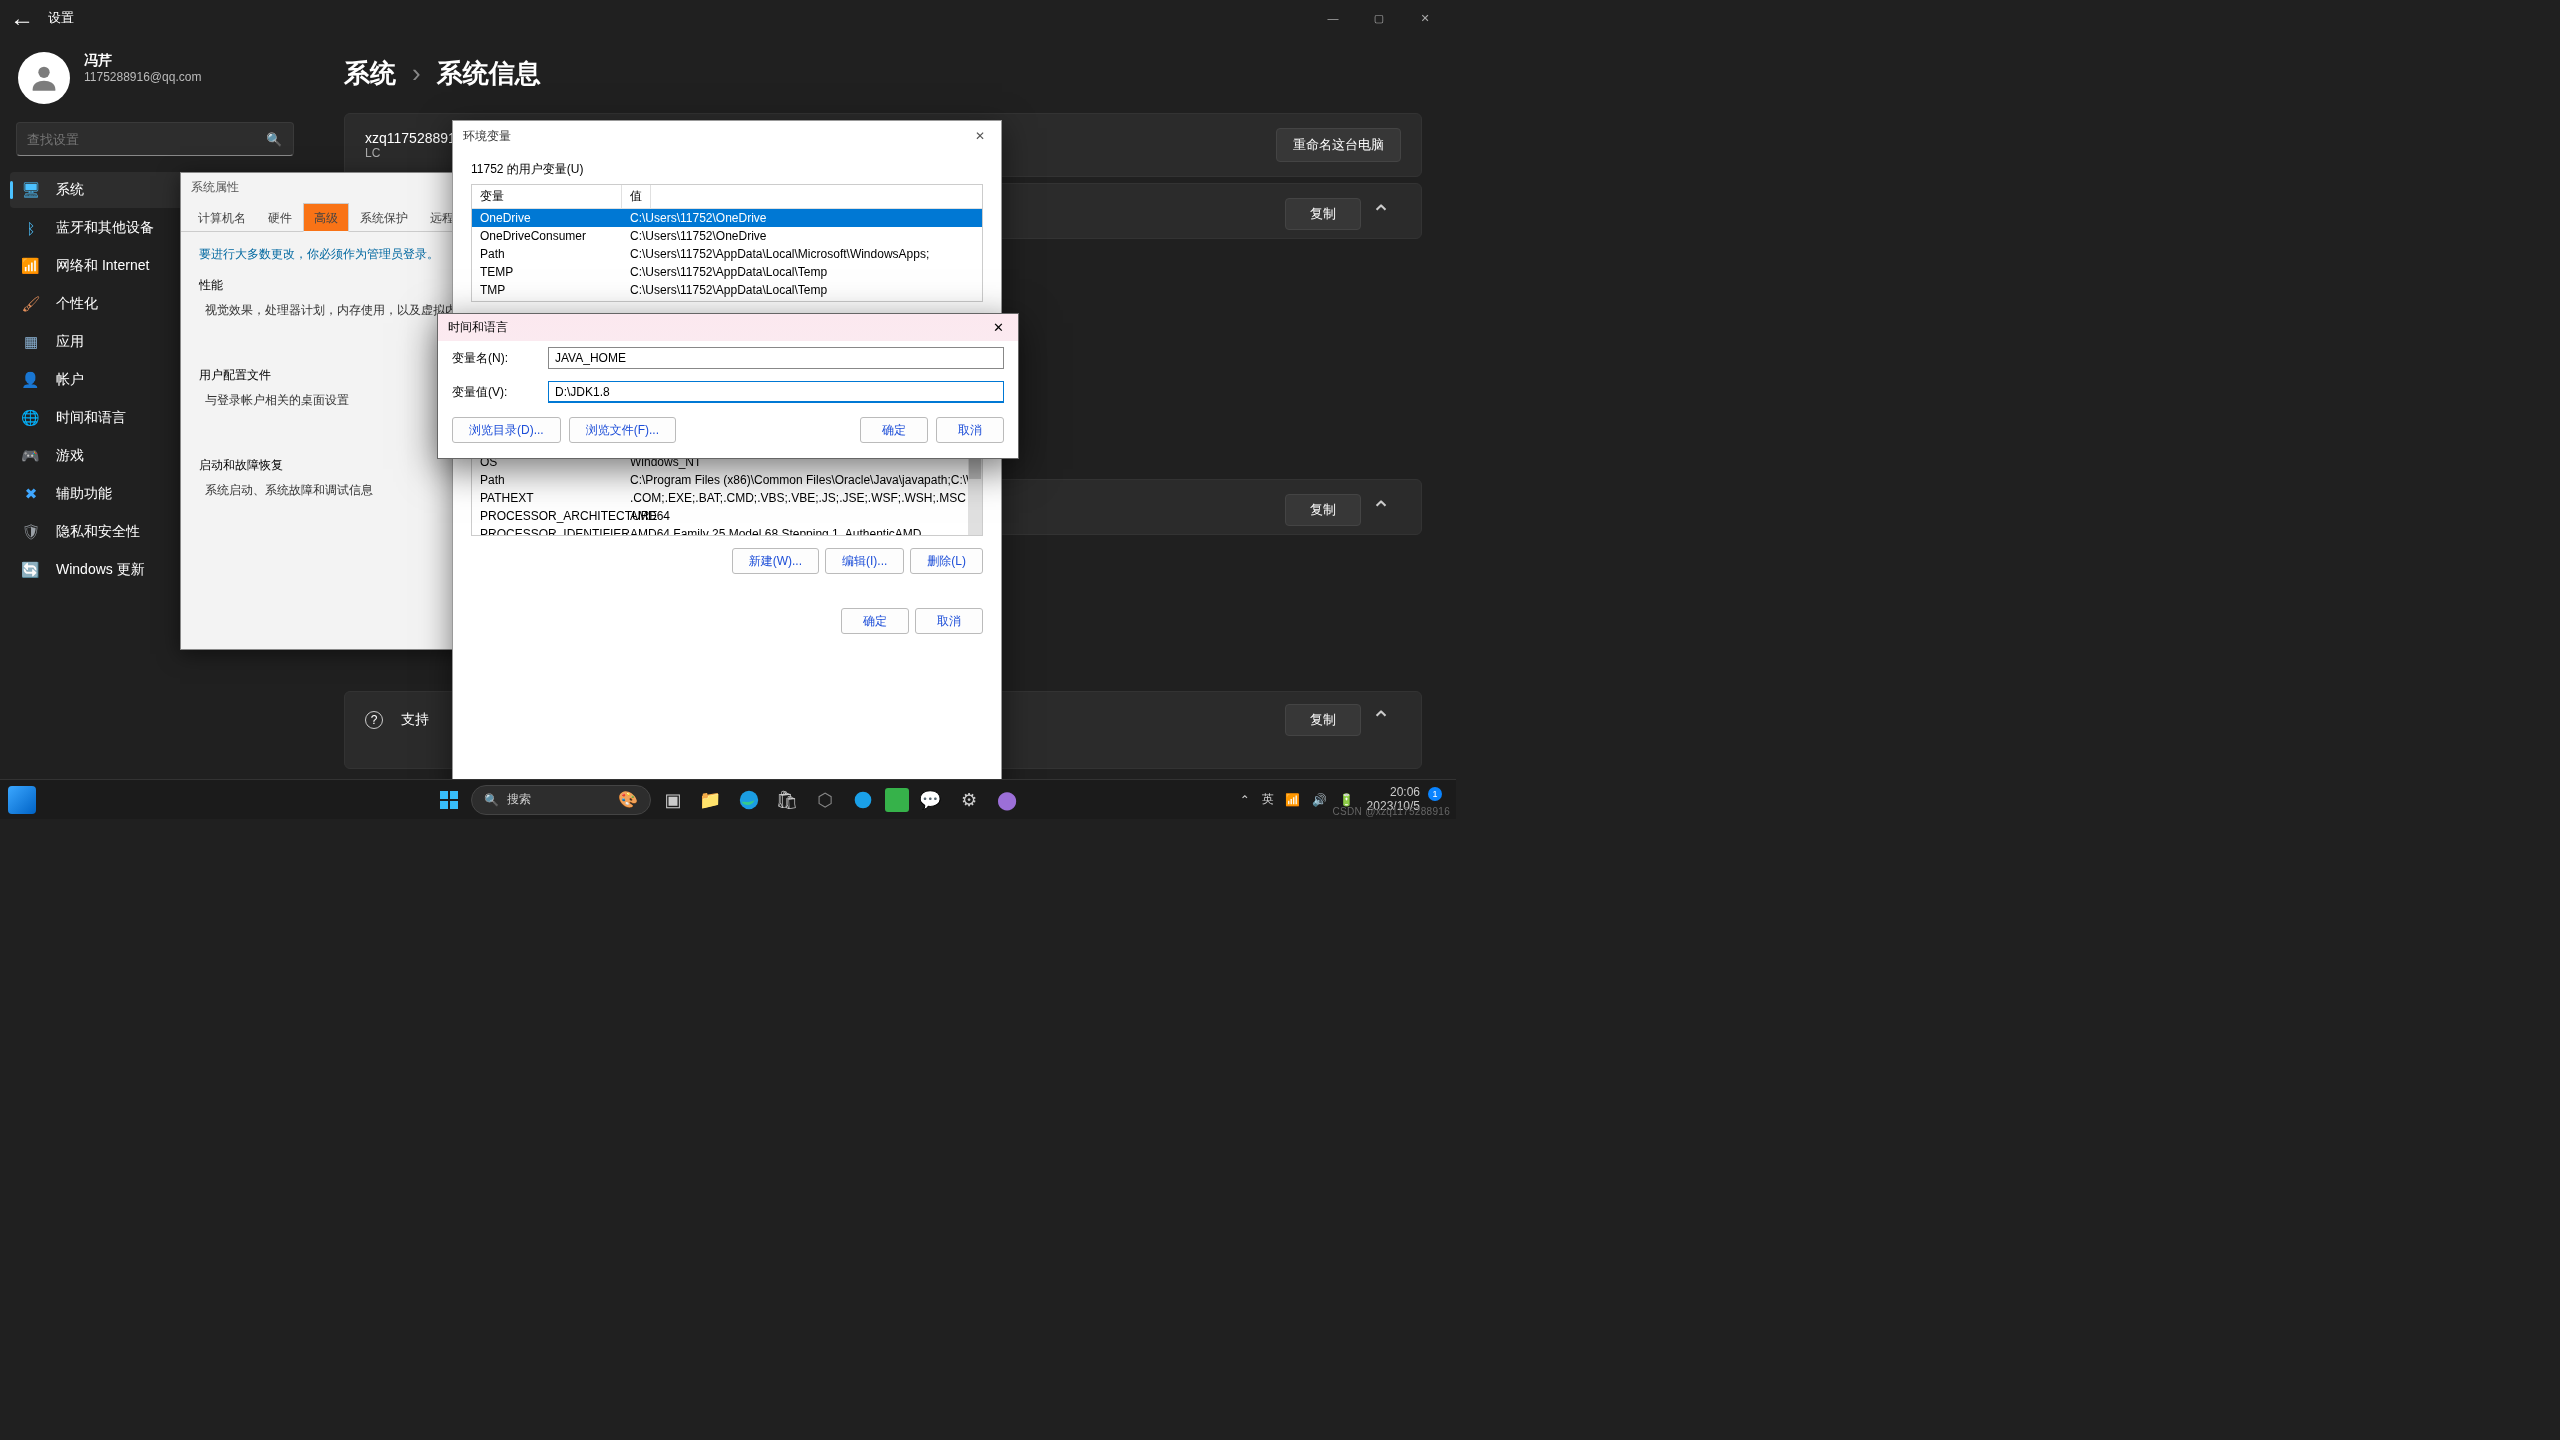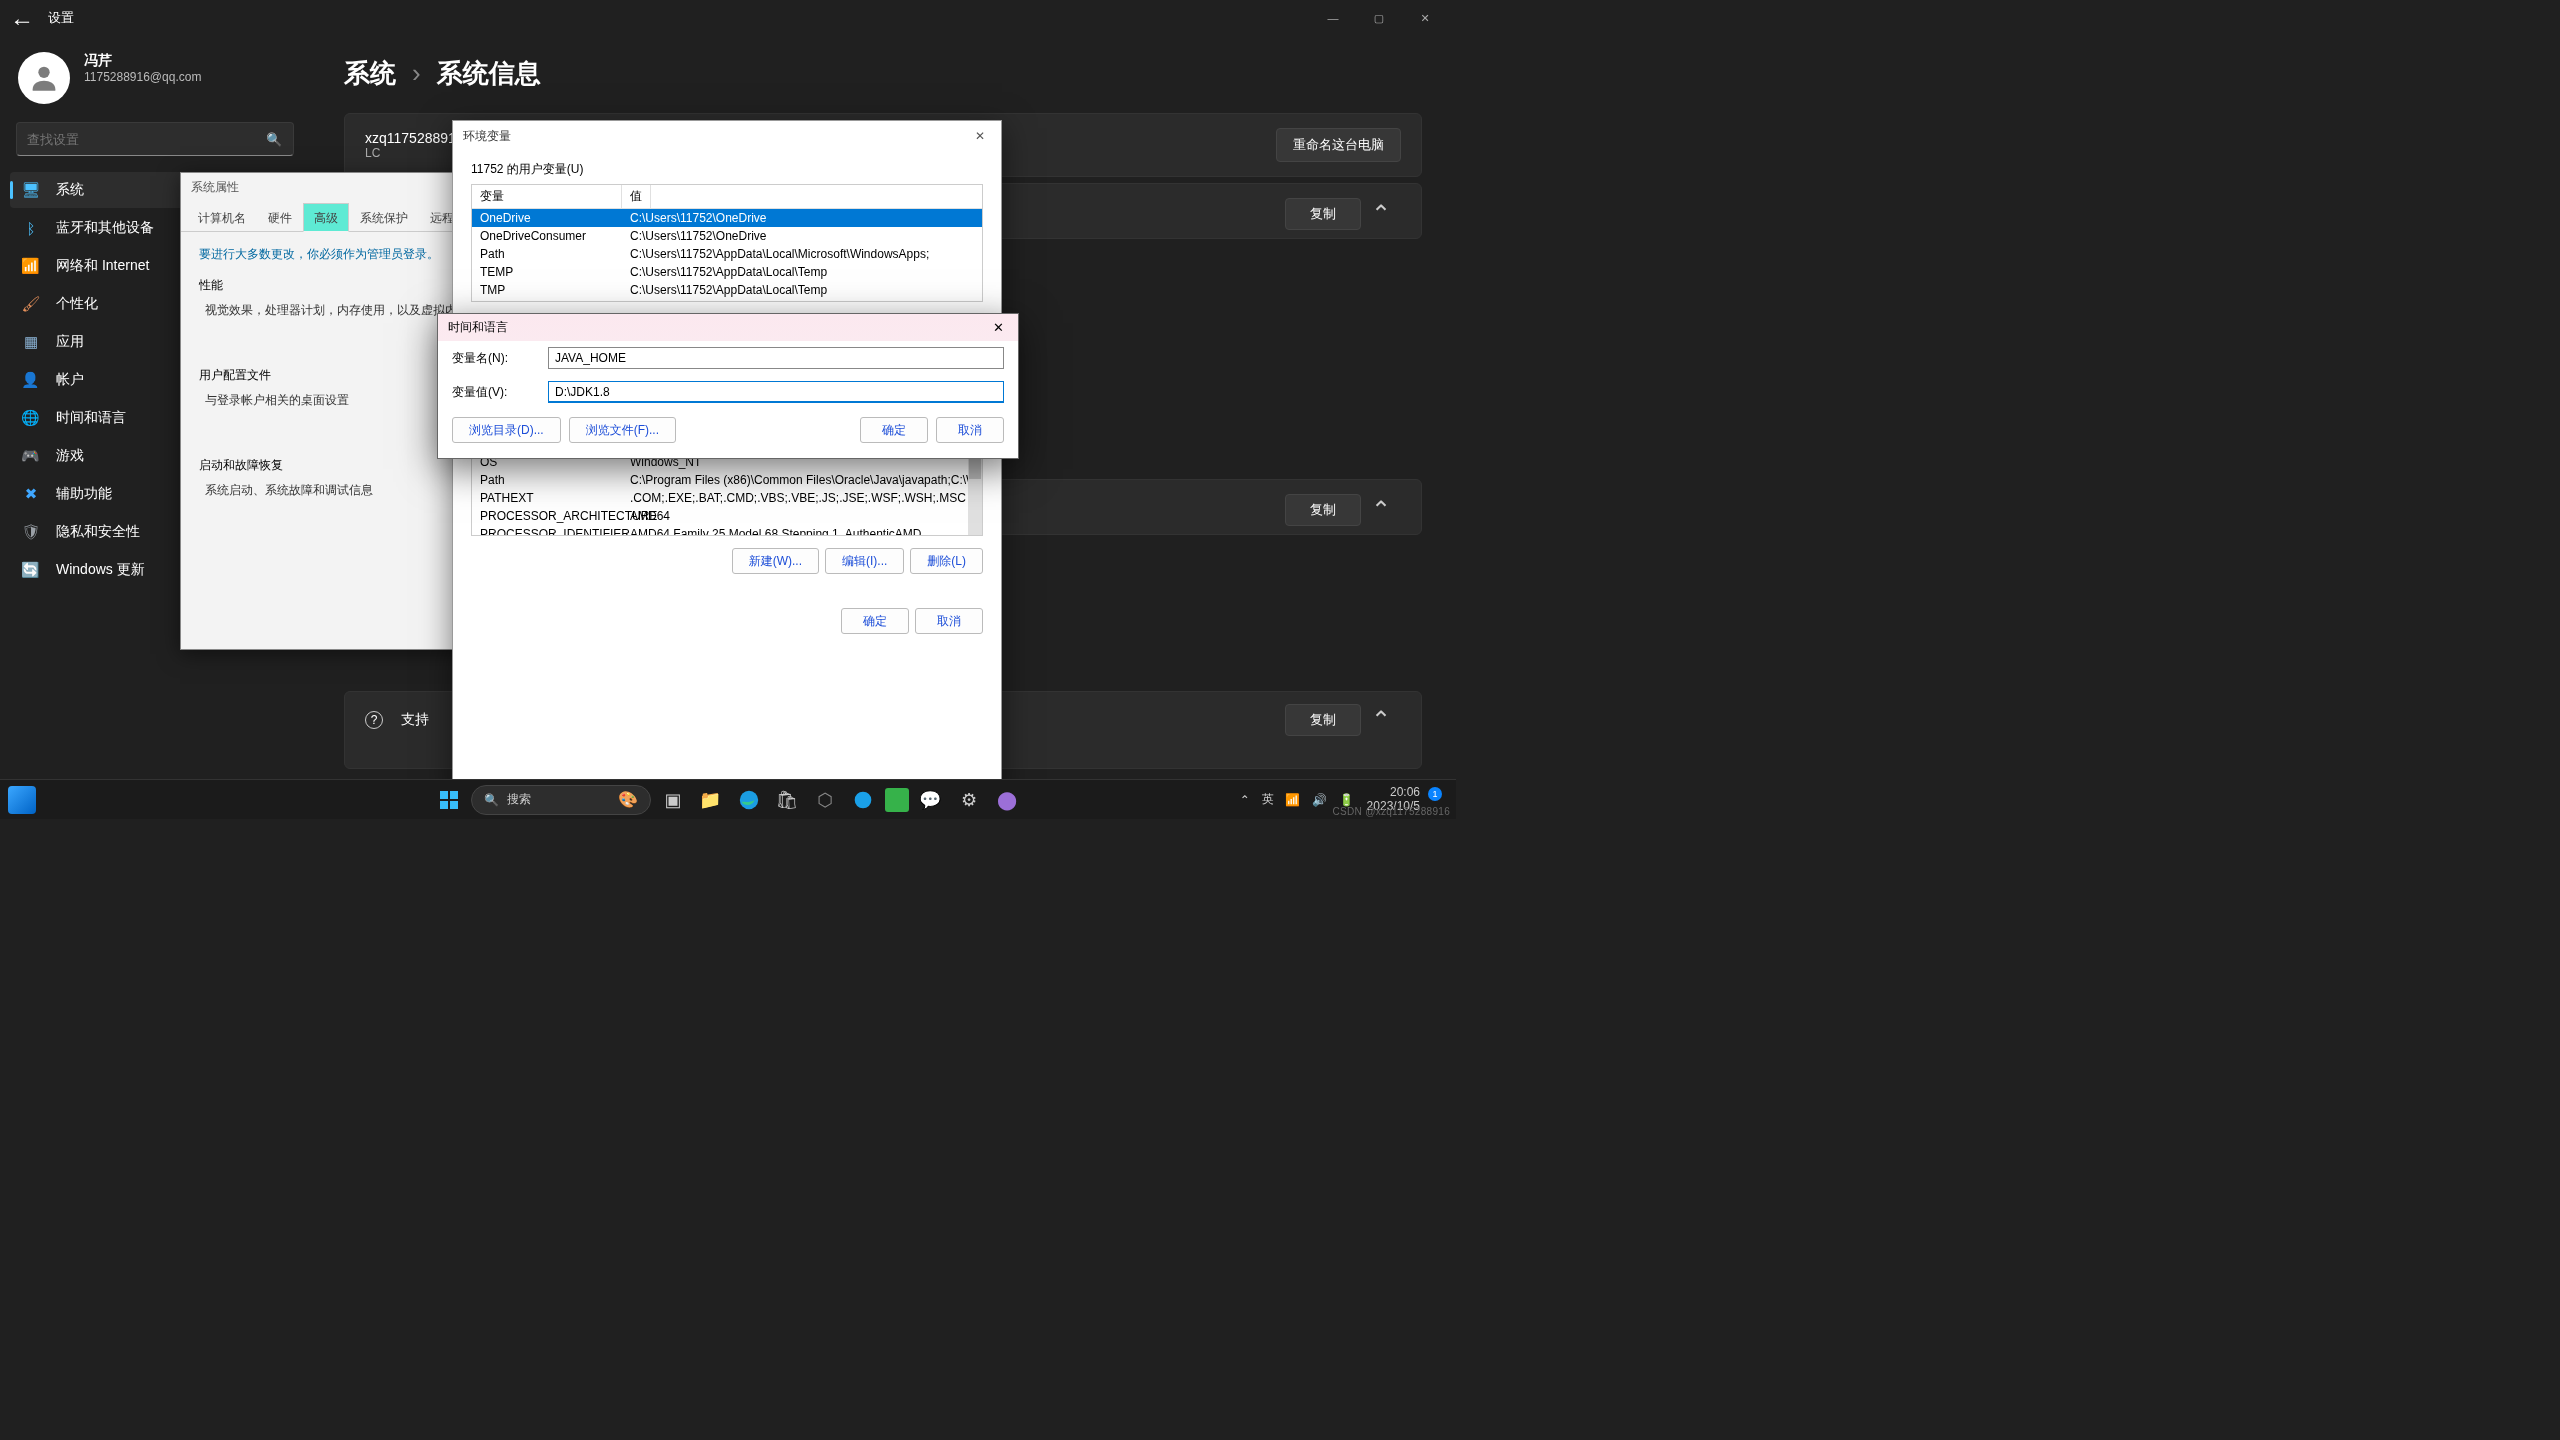--- a/index.html
+++ b/index.html
@@ -48,21 +48,21 @@
 .circledq{width:18px;height:18px;border:1.5px solid #ccc;border-radius:50%;display:flex;align-items:center;justify-content:center;font-size:12px;}
 .specrow{display:flex;padding:10px 46px;font-size:13px;}
 
 .link{color:#4cc2ff;font-size:13px;padding:6px 46px;}
 
 
 .dlg-sysprops{position:absolute;left:180px;top:172px;width:412px;height:478px;background:#f3f3f3;color:#000;border:1px solid #888;font-size:12px;box-shadow:0 4px 20px rgba(0,0,0,0.5);}
 .dlg-sysprops .cap{padding:6px 10px;color:#555;}
 .tabs{display:flex;padding:0 6px;border-bottom:1px solid #ccc;gap:0;}
 .tab{padding:6px 10px 4px;color:#444;border:1px solid transparent;position:relative;top:1px;}
-.tab.active{border:1px solid #ccc;border-bottom:1px solid #f3f3f3;background:#5eead4;}
+.tab.active{border:1px solid #ccc;border-bottom:1px solid #f3f3f3;background:#f97316;}
 .dlg-body{padding:14px 18px;}
 .note{font-size:12px;color:#0369a1;margin-bottom:14px;}
 .grp-title{font-size:12px;margin:2px 0 4px;}
 .grp-desc{font-size:12px;color:#333;padding:4px 6px 10px;}
 .dlg-sysprops .btnrow{display:flex;justify-content:flex-end;gap:8px;padding:0 14px 12px;position:absolute;bottom:0;right:0;left:0;}
 .winbtn{background:#fdfdfd;border:1px solid #bbb;border-radius:3px;height:26px;padding:0 16px;font-size:12px;color:#1d4ed8;}
 
 
 .dlg-env{position:absolute;left:452px;top:120px;width:550px;height:678px;background:#fff;color:#000;border:1px solid #999;font-size:12px;box-shadow:0 8px 30px rgba(0,0,0,0.5);}
 .dlg-env .cap{display:flex;align-items:center;padding:6px 10px;font-size:12px;color:#333;}

